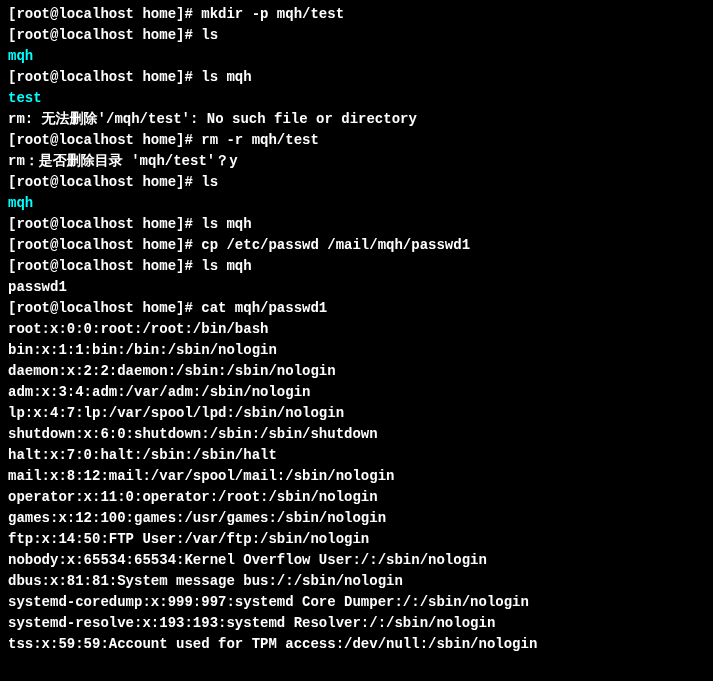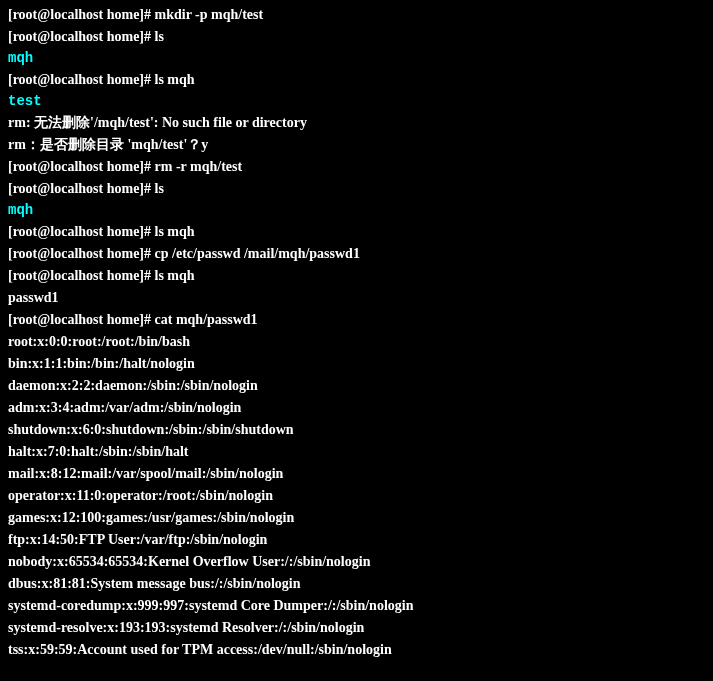--- a/index.html
+++ b/index.html
@@ -20,46 +20,46 @@
       font-weight: bold;
     }
     .line {
       white-space: pre;
     }
     .cyan {
       color: #00ffff;
     }
     .white {
       color: #ffffff;
-      font-family: Liberation Serif, serif;
     }
   </style>
 </head>
 <body>
 
 <div id="terminal-container">
     <div class="line"><span class="white">[root@localhost home]# mkdir -p mqh/test</span></div>
     <div class="line"><span class="white">[root@localhost home]# ls</span></div>
     <div class="line"><span class="cyan">mqh</span></div>
     <div class="line"><span class="white">[root@localhost home]# ls mqh</span></div>
     <div class="line"><span class="cyan">test</span></div>
     <div class="line"><span class="white">rm: 无法删除'/mqh/test': No such file or directory</span></div>
+    <div class="line"><span class="white">[root@localhost home]# rm -r mqh/test</span></div>
     <div class="line"><span class="white">rm：是否删除目录 'mqh/test'？y</span></div>
-    <div class="line"><span class="white">[root@localhost home]# rm -r mqh/test</span></div>
     <div class="line"><span class="white">[root@localhost home]# ls</span></div>
     <div class="line"><span class="cyan">mqh</span></div>
     <div class="line"><span class="white">[root@localhost home]# ls mqh</span></div>
     <div class="line"><span class="white">[root@localhost home]# cp /etc/passwd /mail/mqh/passwd1</span></div>
     <div class="line"><span class="white">[root@localhost home]# ls mqh</span></div>
     <div class="line"><span class="white">passwd1</span></div>
     <div class="line"><span class="white">[root@localhost home]# cat mqh/passwd1</span></div>
     <div class="line"><span class="white">root:x:0:0:root:/root:/bin/bash</span></div>
-    <div class="line"><span class="white">bin:x:1:1:bin:/bin:/halt/nologin</span></div>
+    <div class="line"><span class="white">bin:x:1:1:bin:/bin:/sbin/nologin</span></div>
     <div class="line"><span class="white">daemon:x:2:2:daemon:/sbin:/sbin/nologin</span></div>
     <div class="line"><span class="white">adm:x:3:4:adm:/var/adm:/sbin/nologin</span></div>
+    <div class="line"><span class="white">lp:x:4:7:lp:/var/spool/lpd:/sbin/nologin</span></div>
     <div class="line"><span class="white">shutdown:x:6:0:shutdown:/sbin:/sbin/shutdown</span></div>
     <div class="line"><span class="white">halt:x:7:0:halt:/sbin:/sbin/halt</span></div>
     <div class="line"><span class="white">mail:x:8:12:mail:/var/spool/mail:/sbin/nologin</span></div>
     <div class="line"><span class="white">operator:x:11:0:operator:/root:/sbin/nologin</span></div>
     <div class="line"><span class="white">games:x:12:100:games:/usr/games:/sbin/nologin</span></div>
     <div class="line"><span class="white">ftp:x:14:50:FTP User:/var/ftp:/sbin/nologin</span></div>
     <div class="line"><span class="white">nobody:x:65534:65534:Kernel Overflow User:/:/sbin/nologin</span></div>
     <div class="line"><span class="white">dbus:x:81:81:System message bus:/:/sbin/nologin</span></div>
     <div class="line"><span class="white">systemd-coredump:x:999:997:systemd Core Dumper:/:/sbin/nologin</span></div>
     <div class="line"><span class="white">systemd-resolve:x:193:193:systemd Resolver:/:/sbin/nologin</span></div>

